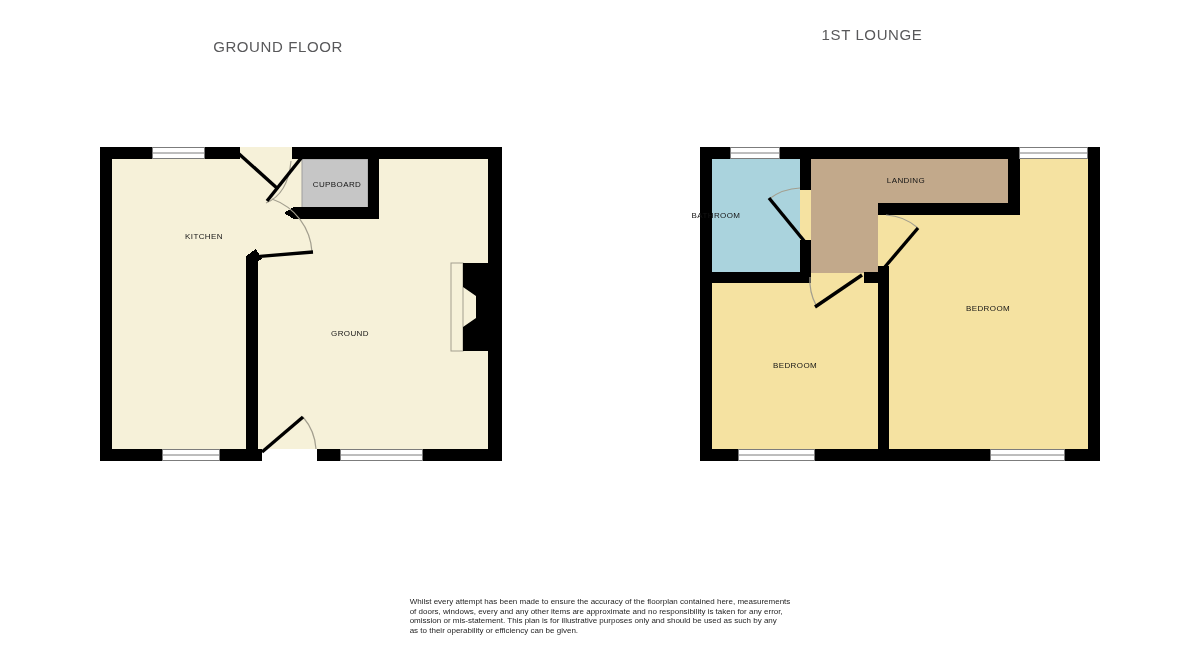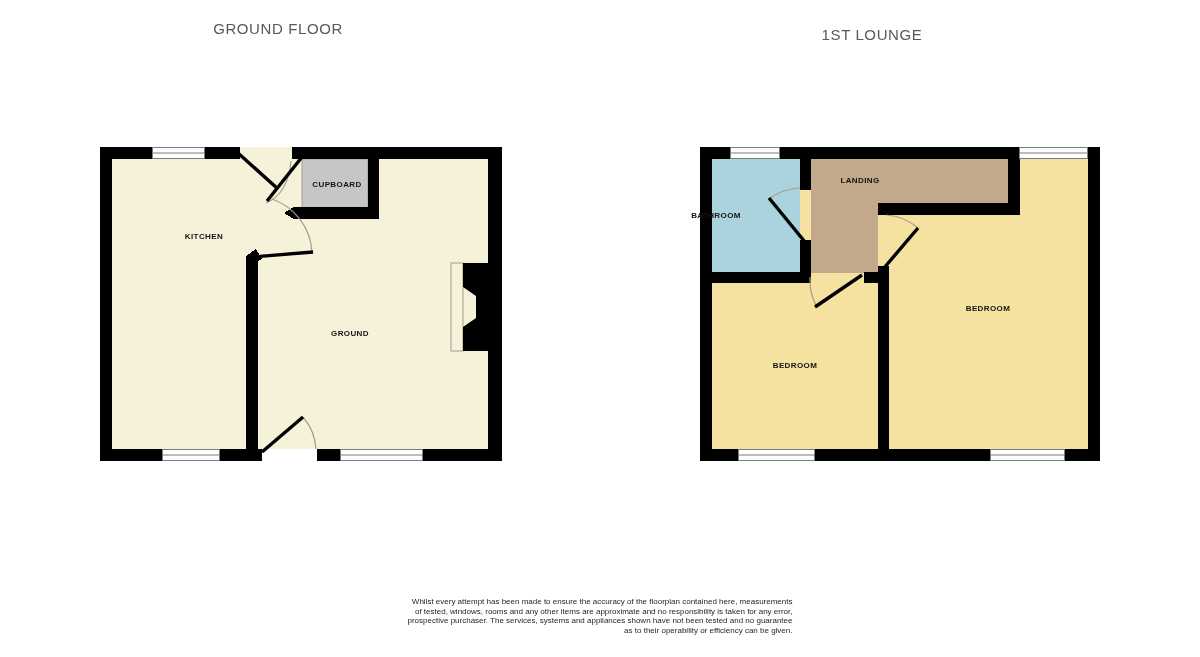--- a/index.html
+++ b/index.html
@@ -21,26 +21,26 @@
   .leaf{stroke:#000;stroke-width:3.4;stroke-linecap:butt}
   .arc{fill:none;stroke:var(--arc-gray,#A39F8F);stroke-width:1.2}
   .surround{fill:var(--room-cream,#F6F1D9);stroke:var(--arc-gray,#A39F8F);stroke-width:1}
   .floor-title{
     position:absolute;transform:translate(-50%,-50%);
     font-size:15px;letter-spacing:.6px;color:var(--title-gray,#58585a);
     white-space:nowrap;
   }
   .room-label{
     position:absolute;transform:translate(-50%,-50%);
-    font-size:8px;font-weight:bold;letter-spacing:.4px;color:var(--label-black,#141414);
+    font-size:8px;font-weight:normal;letter-spacing:.4px;color:var(--label-black,#141414);
     white-space:nowrap;
   }
   .disclaimer{
     position:absolute;left:600px;top:597px;transform:translateX(-50%);
-    text-align:right;font-size:8px;line-height:9.6px;color:#1f1f1f;
+    text-align:left;font-size:8px;line-height:9.6px;color:#1f1f1f;
   }
   .disclaimer div{white-space:nowrap}
 </style>
 </head>
 <body>
 
 <svg id="plan-svg" width="1200" height="657" viewBox="0 0 1200 657">
 
   <g>
 
@@ -136,29 +136,29 @@
       <path class="arc" d="M 800,188 A 55 55 0 0 0 769,199"></path>
       <path class="arc" d="M 810,277 A 52 52 0 0 0 816,305"></path>
       <path class="arc" d="M 886,215 A 53 53 0 0 1 918,228"></path>
       <line class="leaf" x1="805" y1="242" x2="769" y2="198"></line>
       <line class="leaf" x1="862" y1="275" x2="815" y2="307"></line>
       <line class="leaf" x1="884" y1="268" x2="918" y2="228"></line>
     </g>
   </g>
 </svg>
 
-<div class="floor-title" style="left:278px;top:28px">GROUND FLOOR</div>
+<div class="floor-title" style="left:278px;top:46px">GROUND FLOOR</div>
 <div class="floor-title" style="left:872px;top:34px">1ST LOUNGE</div>
 
 <div class="room-label" style="left:204px;top:236px">KITCHEN</div>
 <div class="room-label" style="left:337px;top:184px">CUPBOARD</div>
 <div class="room-label" style="left:350px;top:333px">GROUND</div>
 <div class="room-label" style="left:716px;top:215px">BATHROOM</div>
-<div class="room-label" style="left:860px;top:180px">LANDING</div>
+<div class="room-label" style="left:906px;top:180px">LANDING</div>
 <div class="room-label" style="left:795px;top:365px">BEDROOM</div>
 <div class="room-label" style="left:988px;top:308px">BEDROOM</div>
 
 <div class="disclaimer">
   <div>Whilst every attempt has been made to ensure the accuracy of the floorplan contained here, measurements</div>
-  <div>of tested, windows, rooms and any other items are approximate and no responsibility is taken for any error,</div>
-  <div>prospective purchaser. The services, systems and appliances shown have not been tested and no guarantee</div>
+  <div>of doors, windows, every and any other items are approximate and no responsibility is taken for any error,</div>
+  <div>omission or mis-statement. This plan is for illustrative purposes only and should be used as such by any</div>
   <div>as to their operability or efficiency can be given.</div>
 </div>
 
 </body></html>

